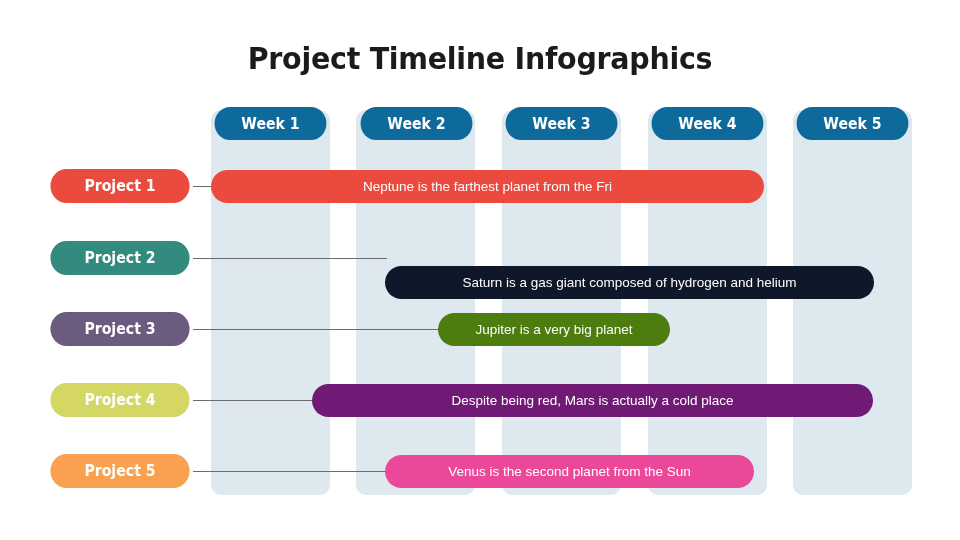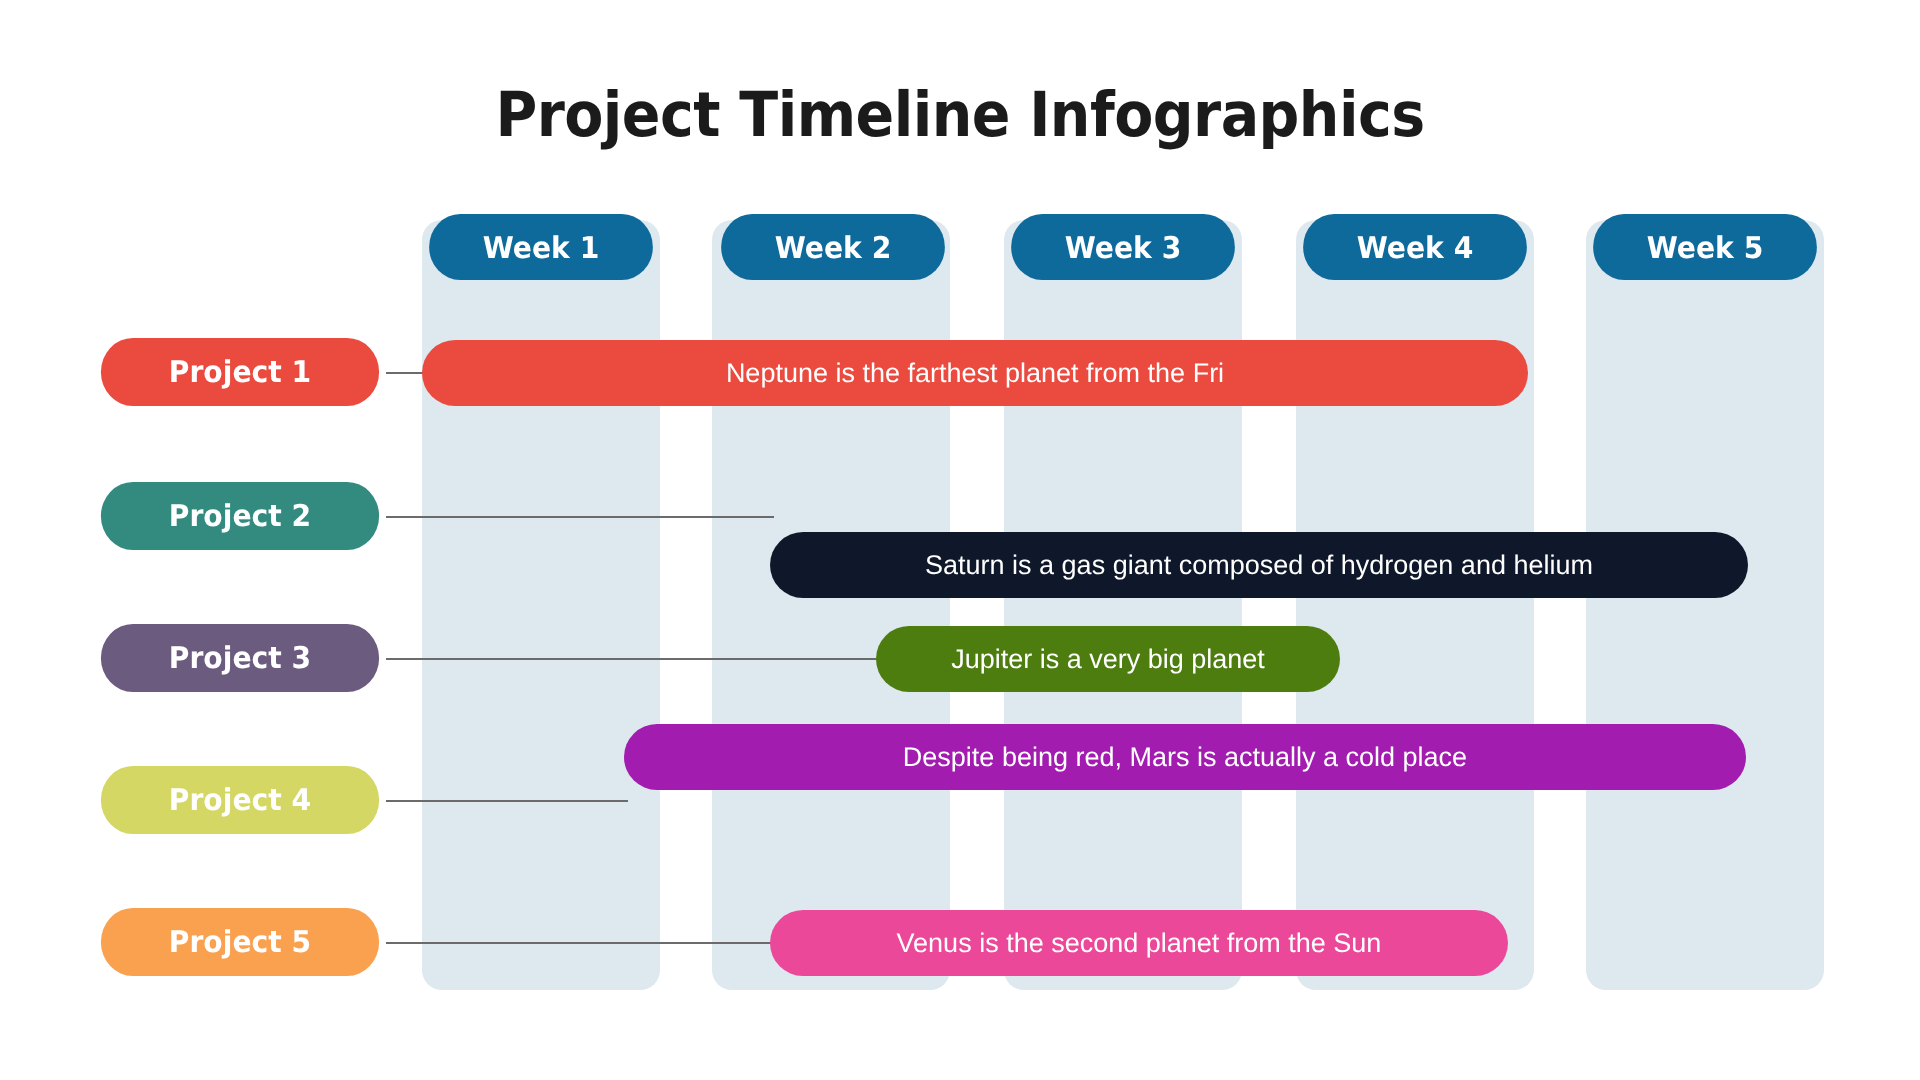--- a/index.html
+++ b/index.html
@@ -133,19 +133,19 @@
       <div class="connector" style="left: 193px; width: 20px; top: 186px; background: rgb(107, 107, 107);"></div>
       <div class="task-bar" style="top: 170px; left: 211px; width: 553px; background: rgb(235, 74, 63);">Neptune is the farthest planet from the Fri</div>
       <div class="proj-pill" style="top: 241px; background: rgb(51, 139, 128);">Project 2</div>
       <div class="connector" style="left: 193px; width: 194px; top: 258px; background: rgb(107, 107, 107);"></div>
       <div class="task-bar" style="top: 226px; left: 385px; width: 489px; background: #0f172a; margin-top: 40px;">Saturn is a gas giant composed of hydrogen and helium</div>
       <div class="proj-pill" style="top: 312px; background: rgb(107, 91, 127);">Project 3</div>
       <div class="connector" style="left: 193px; width: 247px; top: 329px; background: rgb(107, 107, 107);"></div>
       <div class="task-bar" style="top: 313px; left: 438px; width: 232px; background: #4d7c0f;">Jupiter is a very big planet</div>
       <div class="proj-pill" style="top: 383px; background: rgb(212, 215, 100);">Project 4</div>
       <div class="connector" style="left: 193px; width: 121px; top: 400px; background: rgb(107, 107, 107);"></div>
-      <div class="task-bar" style="top: 362px; left: 312px; width: 561px; background: #a21caf;">Despite being red, Mars is actually a cold place</div>
+      <div class="task-bar" style="top: 384px; left: 312px; width: 561px; background: #701a75;">Despite being red, Mars is actually a cold place</div>
       <div class="proj-pill" style="top: 454px; background: rgb(249, 161, 78);">Project 5</div>
       <div class="connector" style="left: 193px; width: 194px; top: 471px; background: rgb(107, 107, 107);"></div>
       <div class="task-bar" style="top: 455px; left: 385px; width: 369px; background: #ec4899;">Venus is the second planet from the Sun</div>
     </div>
 
 </div>
 
 </body></html>

